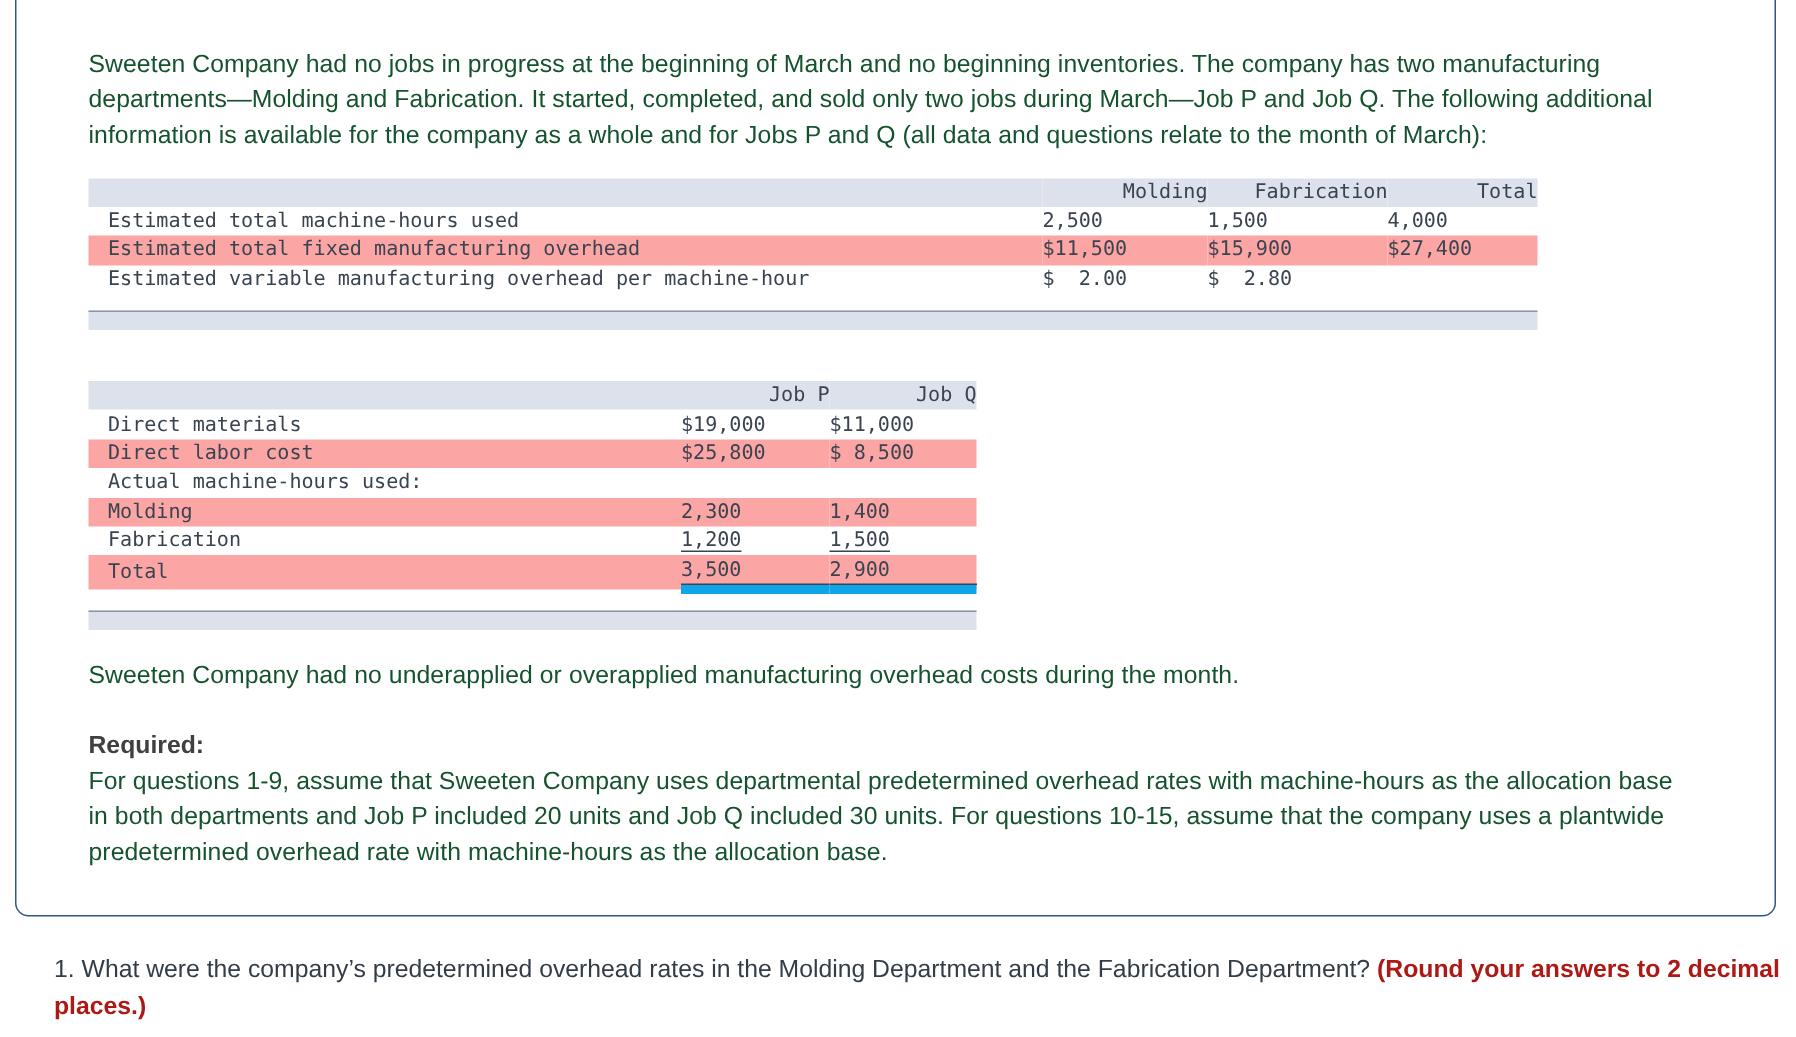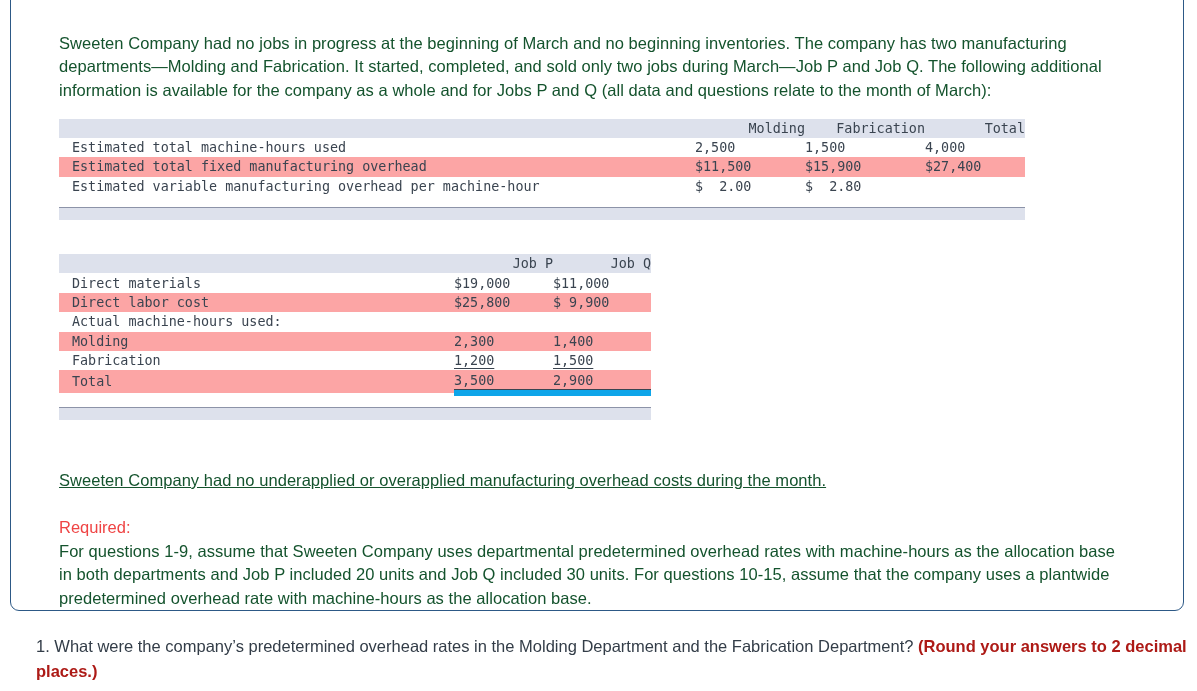--- a/index.html
+++ b/index.html
@@ -39,22 +39,22 @@
   .prose {
     font-size: 16.5px;
     line-height: 23.5px;
     color: #14532d;
     letter-spacing: 0.05px;
   }
   .prose.intro { width: 1058px; }
   .prose.mid   { margin-top: 0; }
 
   .bold-head {
-    font-weight: normal;
-    color: #ef4444;
+    font-weight: bold;
+    color: #404040;
     font-size: 16.5px;
     line-height: 23.5px;
   }
 
   
   .acct-table {
     border-collapse: collapse;
     font-family: "DejaVu Sans Mono", "Liberation Mono", monospace;
     font-size: 13.4px;
     color: #3a4450;
@@ -174,21 +174,21 @@
         </thead>
         <tbody>
           <tr>
             <td class="lbl">Direct materials</td>
             <td class="num pad-r">$19,000</td>
             <td class="num pad-r">$11,000</td>
           </tr>
           <tr class="alt">
             <td class="lbl">Direct labor cost</td>
             <td class="num pad-r">$25,800</td>
-            <td class="num pad-r">$ 9,900</td>
+            <td class="num pad-r">$ 8,500</td>
           </tr>
           <tr>
             <td class="lbl">Actual machine-hours used:</td>
             <td class="num pad-r"></td>
             <td class="num pad-r"></td>
           </tr>
           <tr class="alt">
             <td class="lbl">Molding</td>
             <td class="num pad-r">2,300</td>
             <td class="num pad-r">1,400</td>
@@ -202,21 +202,21 @@
             <td class="lbl">Total</td>
             <td class="num pad-r u-double">3,500</td>
             <td class="num pad-r u-double">2,900</td>
           </tr>
         </tbody>
       </table>
       <div class="tbl-gap"></div>
       <div class="tbl-footer" style="width:592px;"></div>
     </div>
 
-    <p class="prose mid" style="margin-top:49px; margin-bottom:0;text-decoration:underline;">Sweeten Company had no underapplied or overapplied manufacturing overhead costs during the month.</p>
+    <p class="prose mid" style="margin-top:19px; margin-bottom:0;">Sweeten Company had no underapplied or overapplied manufacturing overhead costs during the month.</p>
 
     <div class="bold-head" style="margin-top:24px;">Required:</div>
     <p class="prose" style="margin:0; width:1058px;">For questions 1-9, assume that Sweeten Company uses departmental predetermined overhead rates with machine-hours as the allocation base in both departments and Job P included 20 units and Job Q included 30 units. For questions 10-15, assume that the company uses a plantwide predetermined overhead rate with machine-hours as the allocation base.</p>
 
   </div>
 </div>
 
 <div id="question-block">
   <span>1. What were the company’s predetermined overhead rates in the Molding Department and the Fabrication Department? </span><span class="emph-red">(Round your answers to 2 decimal places.)</span>
 </div>

